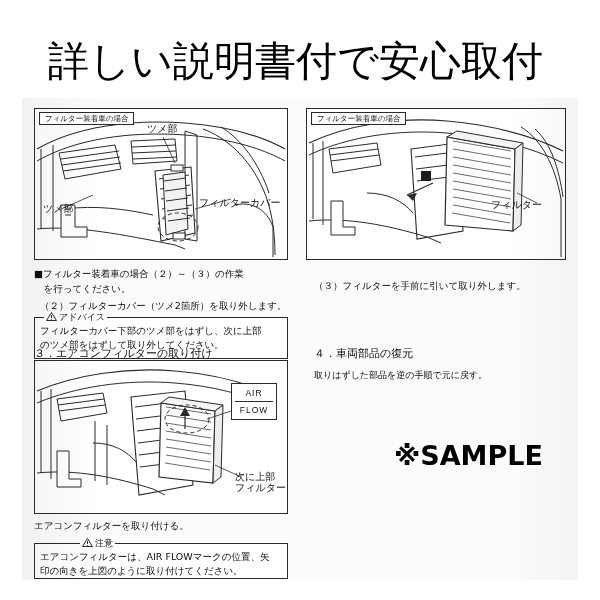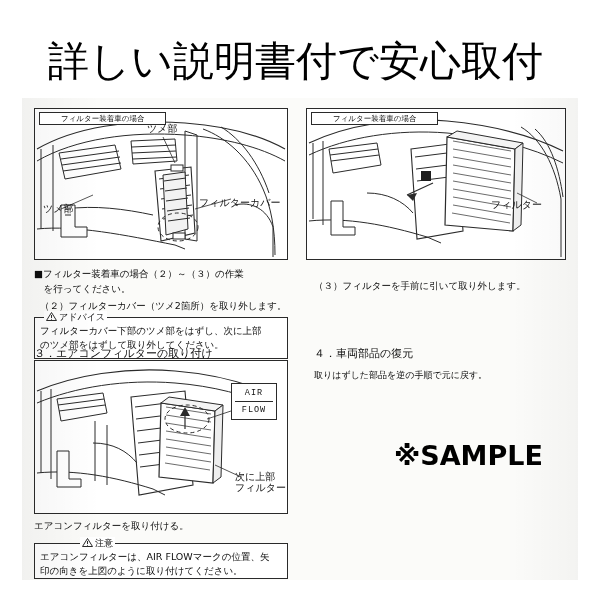--- a/index.html
+++ b/index.html
@@ -64,39 +64,39 @@
 
   .frame-label {
     position: absolute;
     left: 4px;
     top: 3px;
     border: 1px solid #2a2a2a;
     background: #ffffff;
     font-family: "DejaVu Sans", sans-serif;
     font-size: 7.5px;
     line-height: 11px;
-    padding: 0 21px;
+    padding: 0 5px;
     color: #111;
     white-space: nowrap;
     z-index: 5;
   }
   .callout {
     position: absolute;
     font-family: Liberation Serif, serif;
     font-size: 10px;
     line-height: 11px;
     color: #111;
     white-space: nowrap;
     z-index: 5;
   }
   .airflow-box {
     position: absolute;
     border: 1px solid #2a2a2a;
     background: #fff;
-    font-family: Liberation Mono, monospace;
+    font-family: Liberation Sans, sans-serif;
     font-size: 8.5px;
     line-height: 10px;
     letter-spacing: 1px;
     text-align: center;
     padding: 4px 2px;
     color: #111;
     z-index: 6;
   }
   .airflow-box .rule {
     display: block;

